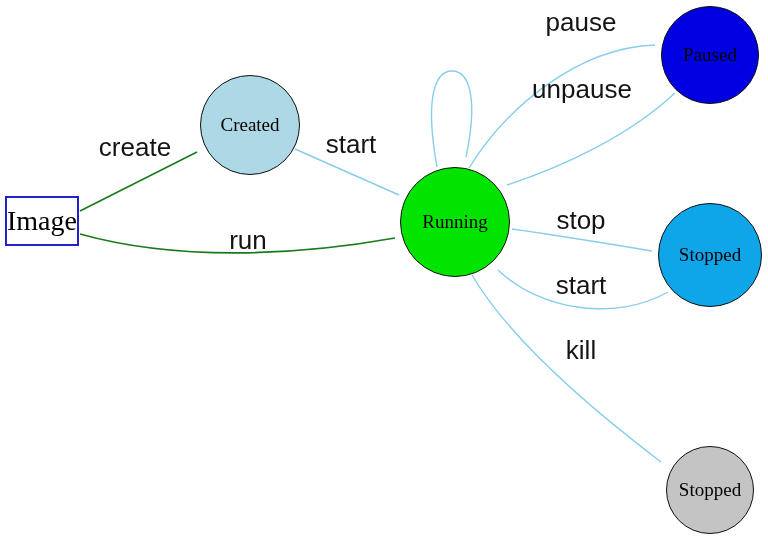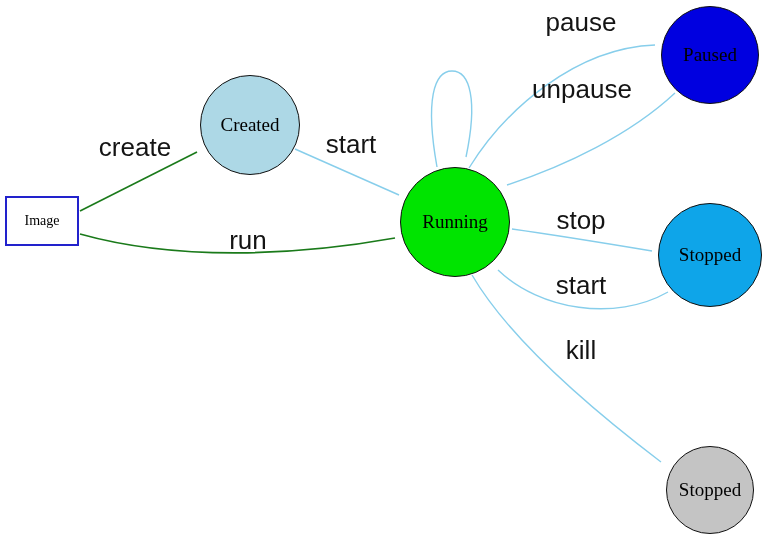--- a/index.html
+++ b/index.html
@@ -29,21 +29,21 @@
     color: #000000;
     text-align: center;
   }
   .node.circle {
     border: 1.5px solid #101010;
     border-radius: 50%;
     font-size: 19px;
   }
   .node.rect {
     border: 2px solid #2222cc;
-    font-size: 14px;
+    font-size: 28px;
   }
   .edge-label {
     position: absolute;
     transform: translate(-50%, -50%);
     font-family: "Liberation Sans", sans-serif;
     font-size: 26px;
     color: #141414;
     white-space: nowrap;
     line-height: 1;
   }

